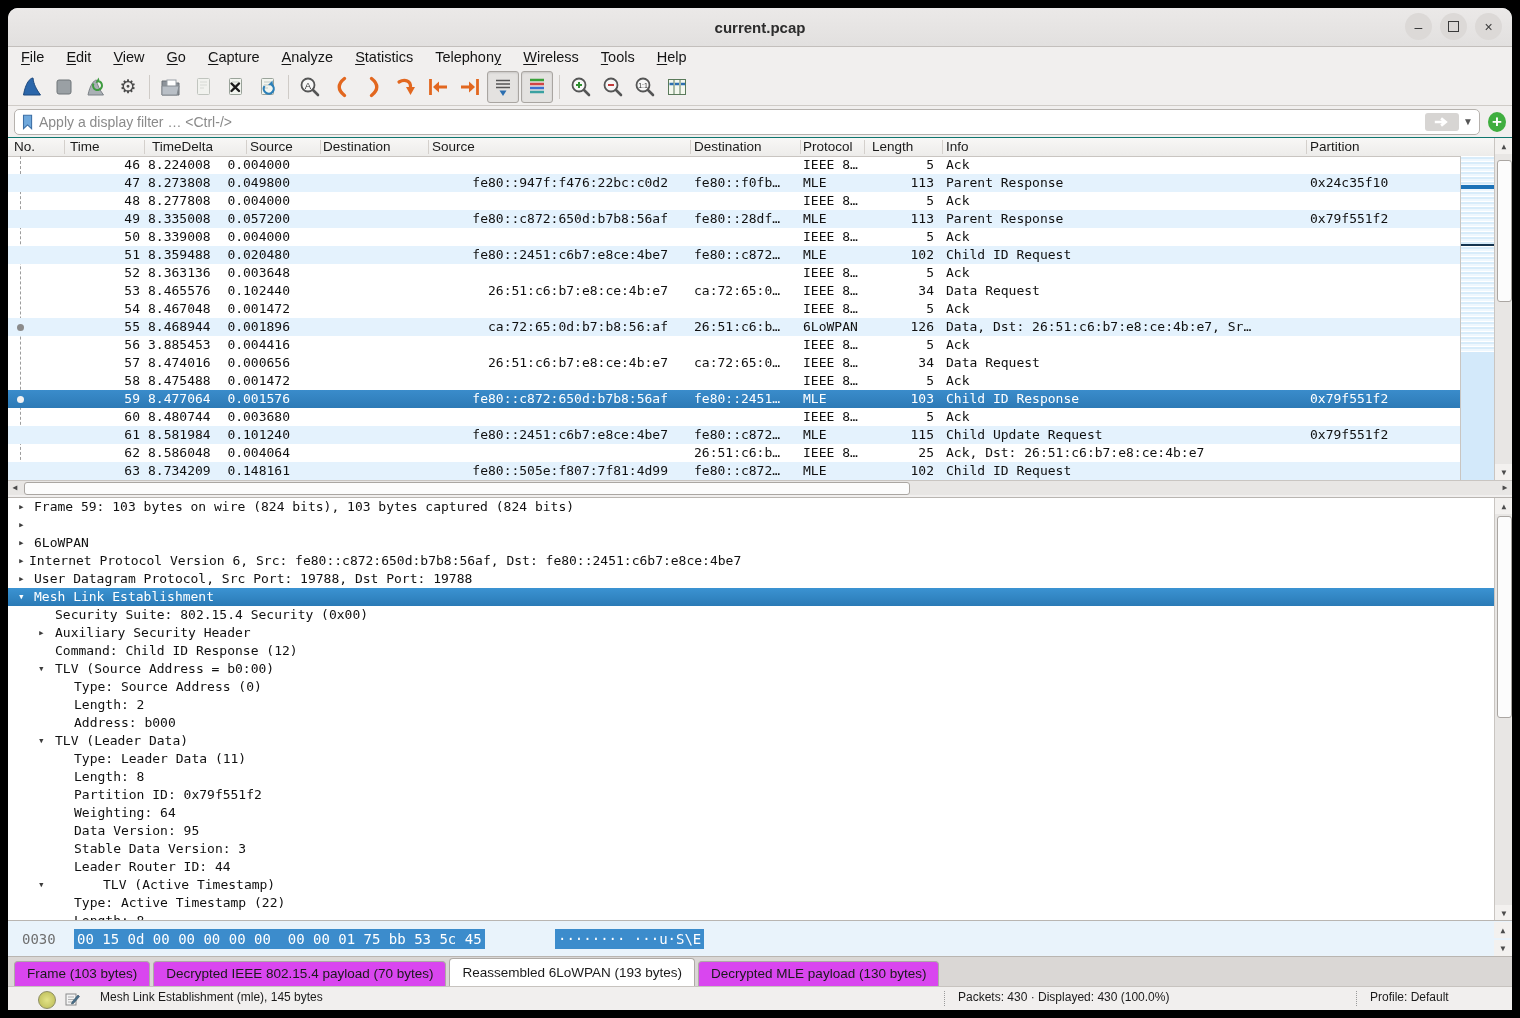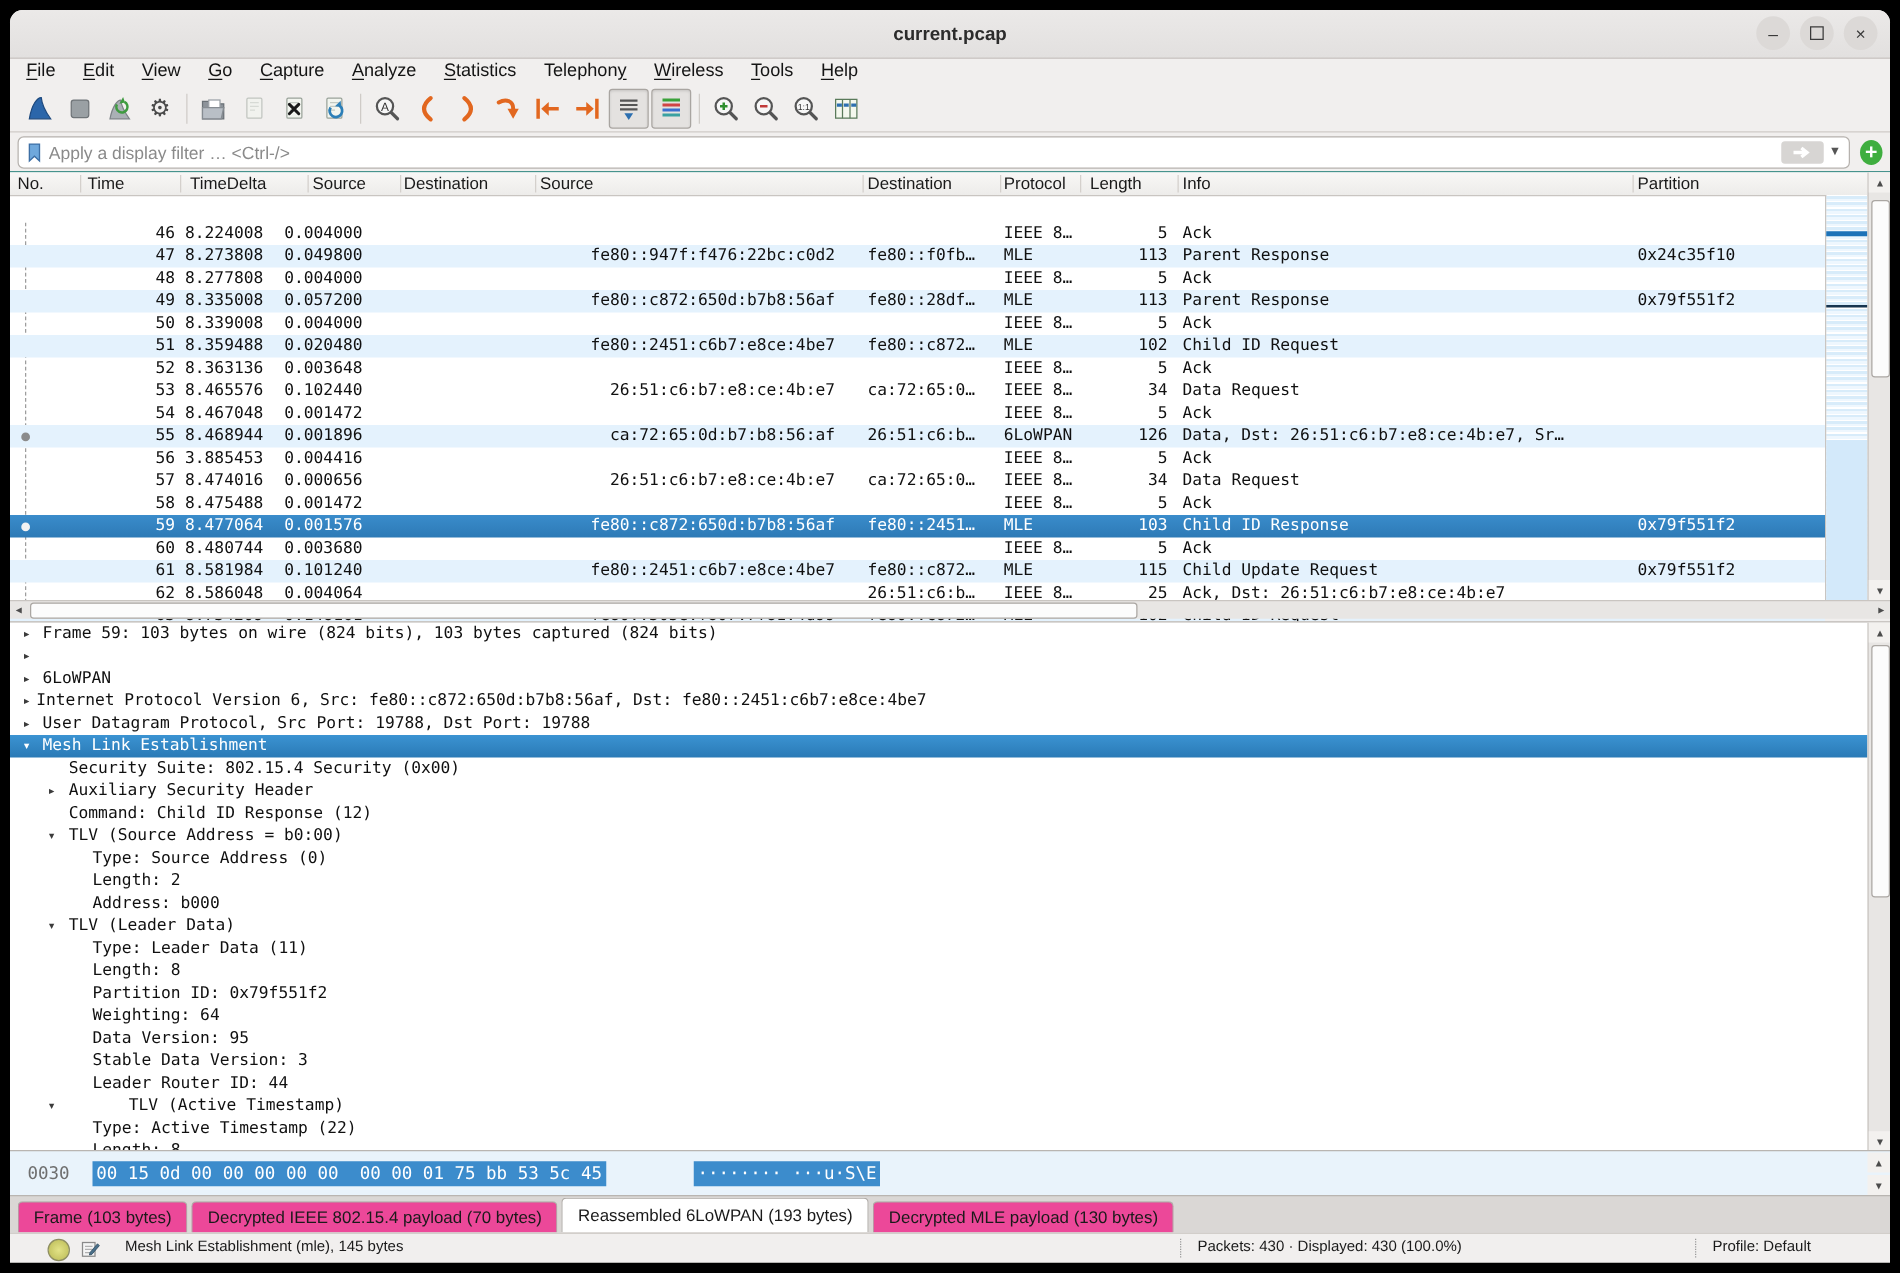--- a/index.html
+++ b/index.html
@@ -41,21 +41,21 @@
   .fcaret{font-size:10px;color:#555;margin-right:2px;}
   .fplus{width:20px;height:20px;border-radius:50%;background:#3fae3f;color:#fff;font-size:17px;font-weight:bold;
          display:flex;align-items:center;justify-content:center;margin-left:8px;line-height:1;}
   
   .plist{position:absolute;left:0;top:130px;width:100%;height:356px;background:#fff;
          font-family:"DejaVu Sans Mono","Liberation Mono",monospace;font-size:13px;}
   .phdr{position:absolute;left:0;top:0;width:100%;height:18px;background:linear-gradient(#f8f7f6,#edecea);
         border-bottom:1px solid #c9c5c1;font-family:"Liberation Sans",sans-serif;font-size:13.5px;color:#1a1a1a;}
   .phdr span{position:absolute;top:1px;}
   .phdr .vsep{position:absolute;top:2px;width:1px;height:14px;background:#d4d0cc;}
-  .prows{position:absolute;left:0;top:18px;width:1452px;height:383px;overflow:hidden;margin-top:22px;}
+  .prows{position:absolute;left:0;top:18px;width:1452px;height:383px;overflow:hidden;}
   .prow{position:absolute;left:0;width:100%;height:18px;line-height:18px;color:#101010;white-space:pre;}
   .prow.hl{background:#e4f2fd;}
   .prow.sel{background:linear-gradient(#3a8ccb,#2d7ab6);color:#fff;}
   .prow span{position:absolute;top:0;height:18px;overflow:hidden;}
   .pn{left:0;width:132px;text-align:right;}
   .pt{left:140px;width:110px;}
   .pd{left:160px;width:122px;text-align:right;}
   .ps{left:424px;width:236px;text-align:right;}
   .pdst{left:686px;width:104px;}
   .pp{left:795px;width:66px;}
@@ -93,21 +93,21 @@
   .hexpane{position:absolute;left:0;top:912px;width:100%;height:36px;background:#e9f3fb;border-top:1px solid #b9b5b1;
            font-family:"DejaVu Sans Mono","Liberation Mono",monospace;font-size:14px;}
   .hexrow{position:absolute;top:8px;left:0;width:100%;height:20px;line-height:20px;}
   .hexoff{position:absolute;left:14px;color:#6f6f6f;}
   .hexbytes{position:absolute;left:66px;background:#3c8ccc;color:#fff;padding:0 3px;white-space:pre;}
   .hexascii{position:absolute;left:547px;background:#3c8ccc;color:#fff;padding:0 3px;white-space:pre;}
   .vs-hex{top:0;height:36px;background:transparent;border-left:none;}
   
   .tabbar{position:absolute;left:0;top:948px;width:100%;height:30px;background:#dad7d5;border-top:1px solid #b9b5b1;
           display:flex;align-items:flex-end;padding-left:6px;box-sizing:border-box;}
-  .btab{height:24px;line-height:24px;padding:0 12px;font-size:13.5px;color:#1a1a1a;background:#ec4899;
+  .btab{height:24px;line-height:24px;padding:0 12px;font-size:13.5px;color:#1a1a1a;background:#d946ef;
         border:1px solid #aeaaa6;border-bottom:none;border-radius:4px 4px 0 0;margin-right:3px;white-space:nowrap;}
   .btab.active{background:#fff;height:27px;line-height:27px;font-weight:normal;}
   
   .statusbar{position:absolute;left:0;top:978px;width:100%;height:24px;background:#f1efee;border-top:1px solid #c7c3bf;
              font-size:12px;color:#1a1a1a;}
   .expert{position:absolute;left:30px;top:4px;width:16px;height:16px;border-radius:50%;
           background:radial-gradient(#e3e387,#b9b954);border:1px solid #8e8e62;}
   .annot{position:absolute;left:56px;top:4px;width:16px;height:16px;}
   .st-left{position:absolute;left:92px;top:3px;}
   .st-mid{position:absolute;left:950px;top:3px;}

